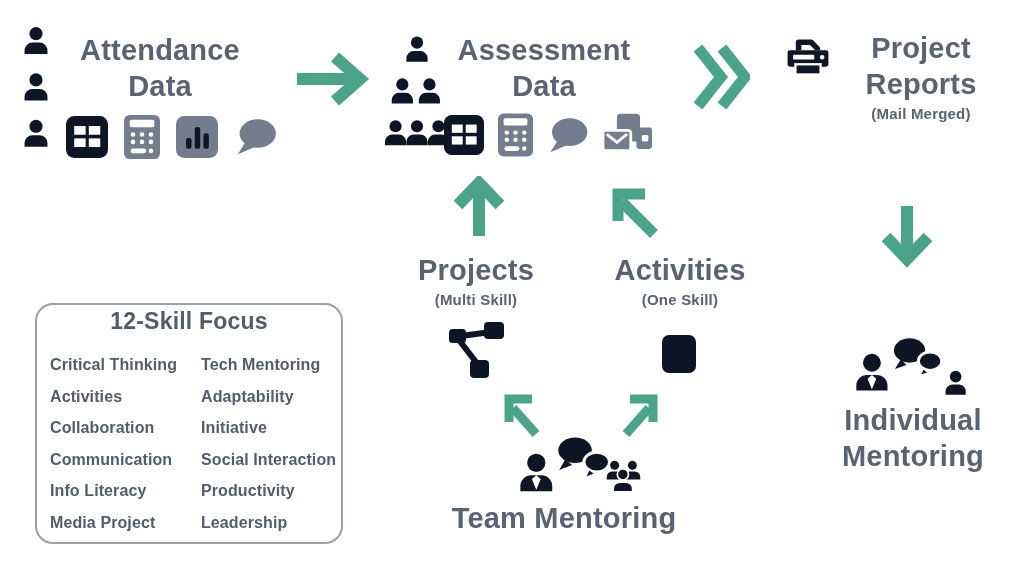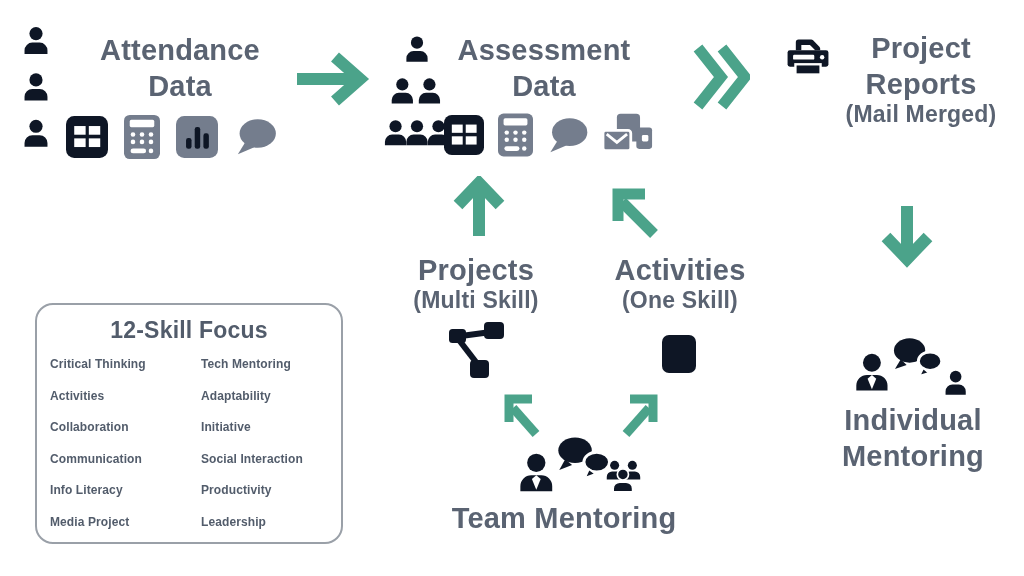--- a/index.html
+++ b/index.html
@@ -1,28 +1,28 @@
 <!DOCTYPE html>
 <html><head>
 <meta charset="utf-8">
 <style>
   html,body{margin:0;padding:0;background:#ffffff;}
   body{font-family:"Liberation Sans", sans-serif;}
   #canvas{position:relative;width:1024px;height:576px;background:#ffffff;overflow:hidden;}
   .abs{position:absolute;}
   .title{font-weight:bold;color:#5a6372;text-align:center;letter-spacing:.2px;}
   .t30{font-size:29px;line-height:36px;}
-  .t20{font-size:23px;line-height:24px;text-align:center;}
+  .t20{font-size:15px;line-height:24px;text-align:center;}
   .nav{fill:#0e1625;}
   .gry{fill:#747d8d;}
   .teal-stroke{stroke:#4ba38a;fill:none;}
   .icon-row{display:flex;align-items:center;}
   .skills-box{border:2px solid #9aa0a8;border-radius:18px;box-sizing:border-box;}
   .box-title{font-size:23px;line-height:28px;font-weight:bold;color:#525c6b;text-align:center;letter-spacing:.2px;}
-  .skill{font-size:12px;font-weight:bold;color:#525c6b;line-height:31.6px;white-space:nowrap;letter-spacing:.1px;}
+  .skill{font-size:16px;font-weight:bold;color:#525c6b;line-height:31.6px;white-space:nowrap;letter-spacing:.1px;}
   .col{position:absolute;top:44px;}
 </style>
 </head>
 <body>
 
 <div id="canvas">
 
   <svg width="0" height="0" style="position:absolute">
     <defs>
       <g id="p">
@@ -37,21 +37,21 @@
     </defs>
   </svg>
 
   <svg class="abs" style="left:20px;top:26px" width="32" height="122" viewBox="0 0 24 100">
     <g class="nav">
         <use href="#p"></use>
         <use href="#p" transform="translate(0,38)"></use>
         <use href="#p" transform="translate(0,76)"></use>
       </g>
   </svg>
-  <div class="abs title t30" style="left:72px;top:32px;width:216px">Attendance Data</div>
+  <div class="abs title t30" style="left:52px;top:32px;width:216px">Attendance Data</div>
   <div class="abs icon-row" style="left:66px;top:110px;height:54px;gap:16px">
     <svg width="42" height="42" viewBox="0 0 46 46">
       <rect class="nav" x="0" y="0" width="46" height="46" rx="9"></rect>
       <rect x="9" y="11" width="12.5" height="9.5" fill="#fff"></rect>
         <rect x="25" y="11" width="12.5" height="9.5" fill="#fff"></rect>
       <rect x="9" y="24.5" width="12.5" height="9.5" fill="#fff"></rect>
         <rect x="25" y="24.5" width="12.5" height="9.5" fill="#fff"></rect>
     </svg>
     <svg width="36" height="50" viewBox="0 0 44 54">
       <rect class="gry" x="0" y="0" width="44" height="54" rx="7"></rect>
@@ -212,21 +212,21 @@
       <ellipse cx="59" cy="16" rx="16" ry="12.5"></ellipse>
       <path d="M50 25 l-6 10 12-4 z"></path>
       <ellipse cx="80" cy="27" rx="12" ry="9.5" stroke="#fff" stroke-width="3"></ellipse>
       <path d="M73 34 l-4 8 10-3 z" stroke="#fff" stroke-width="2"></path>
       <use href="#p" transform="translate(93,36) scale(1.1)"></use>
     </g>
   </svg>
   <div class="abs title t30" style="left:818px;top:402px;width:190px">Individual Mentoring</div>
 
   <div class="abs skills-box" style="left:35px;top:303px;width:308px;height:241px">
-    <div class="box-title" style="margin-top:11px">12-Skill Focus</div>
+    <div class="box-title" style="margin-top:2px">12-Skill Focus</div>
     <div class="col" style="left:13px">
       <div class="skill">Critical Thinking</div>
       <div class="skill">Activities</div>
       <div class="skill">Collaboration</div>
       <div class="skill">Communication</div>
       <div class="skill">Info Literacy</div>
       <div class="skill">Media Project</div>
     </div>
     <div class="col" style="left:164px">
       <div class="skill">Tech Mentoring</div>

